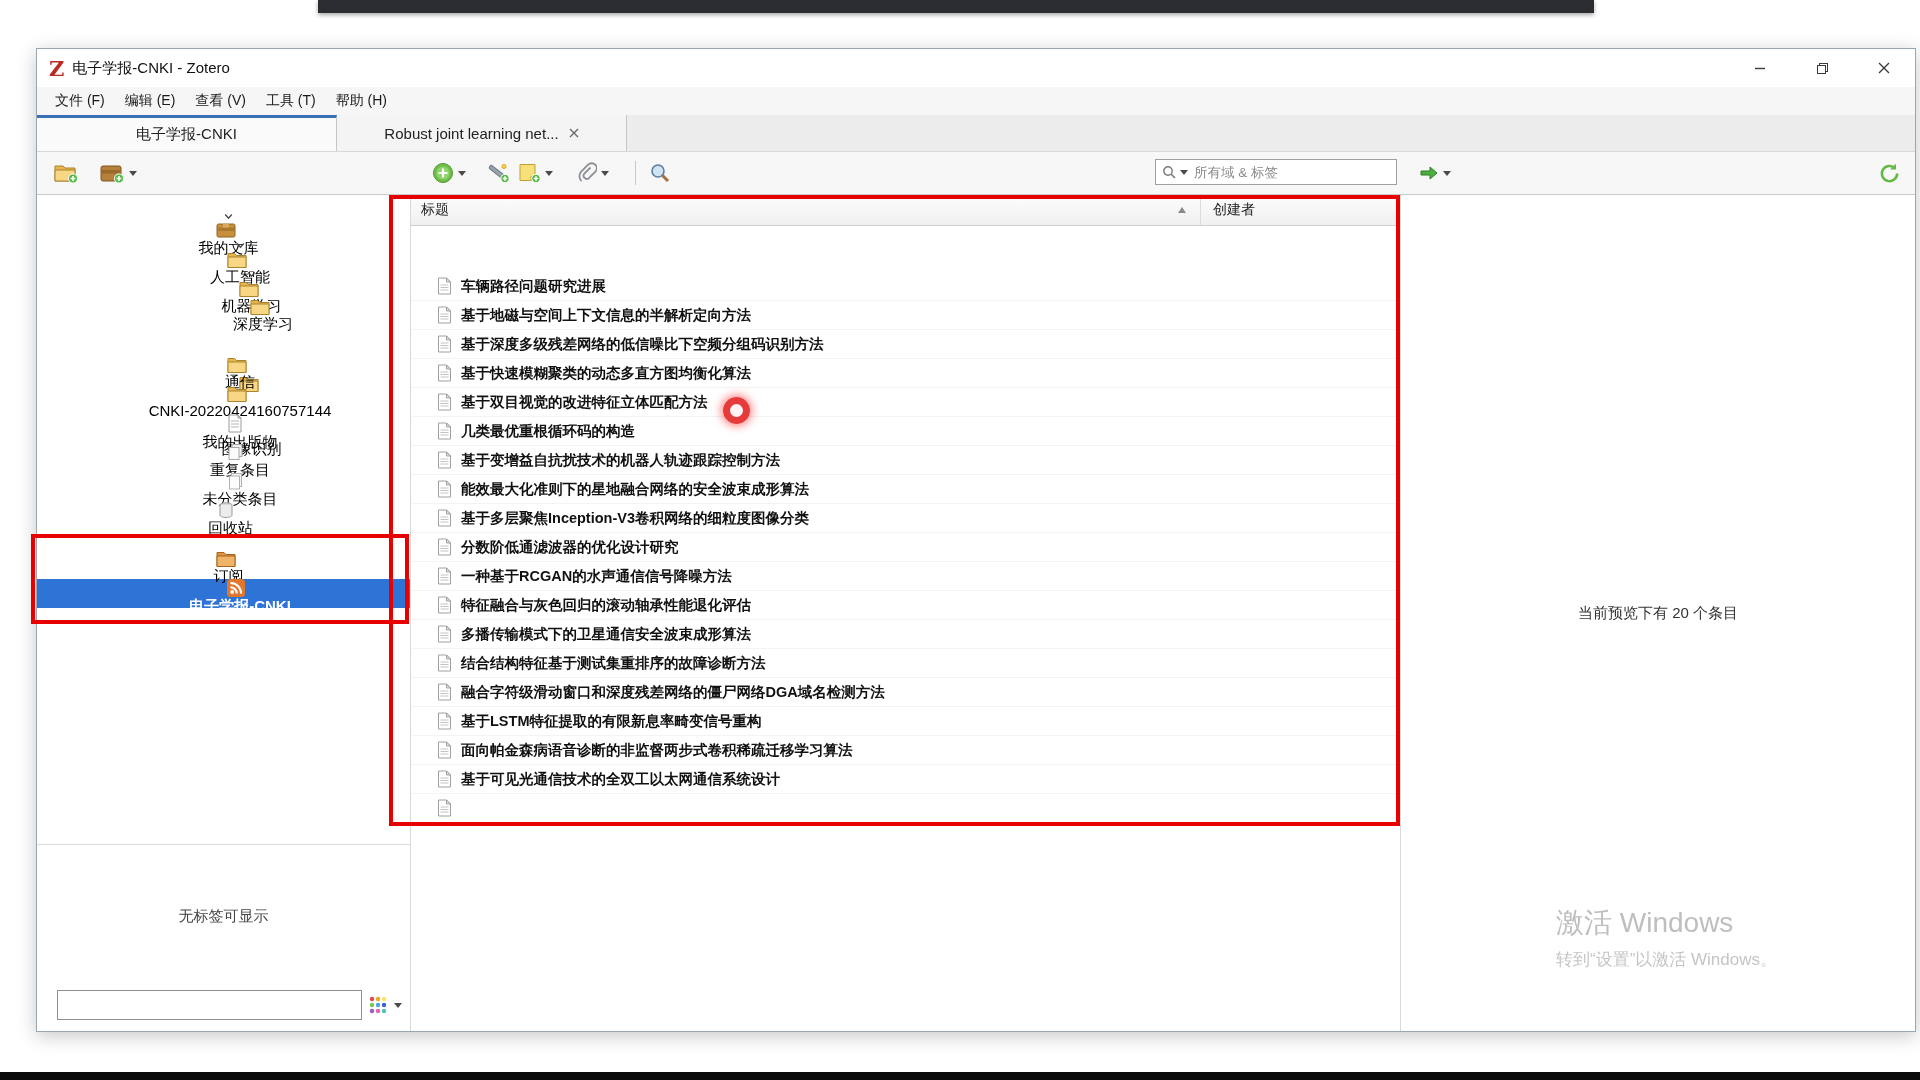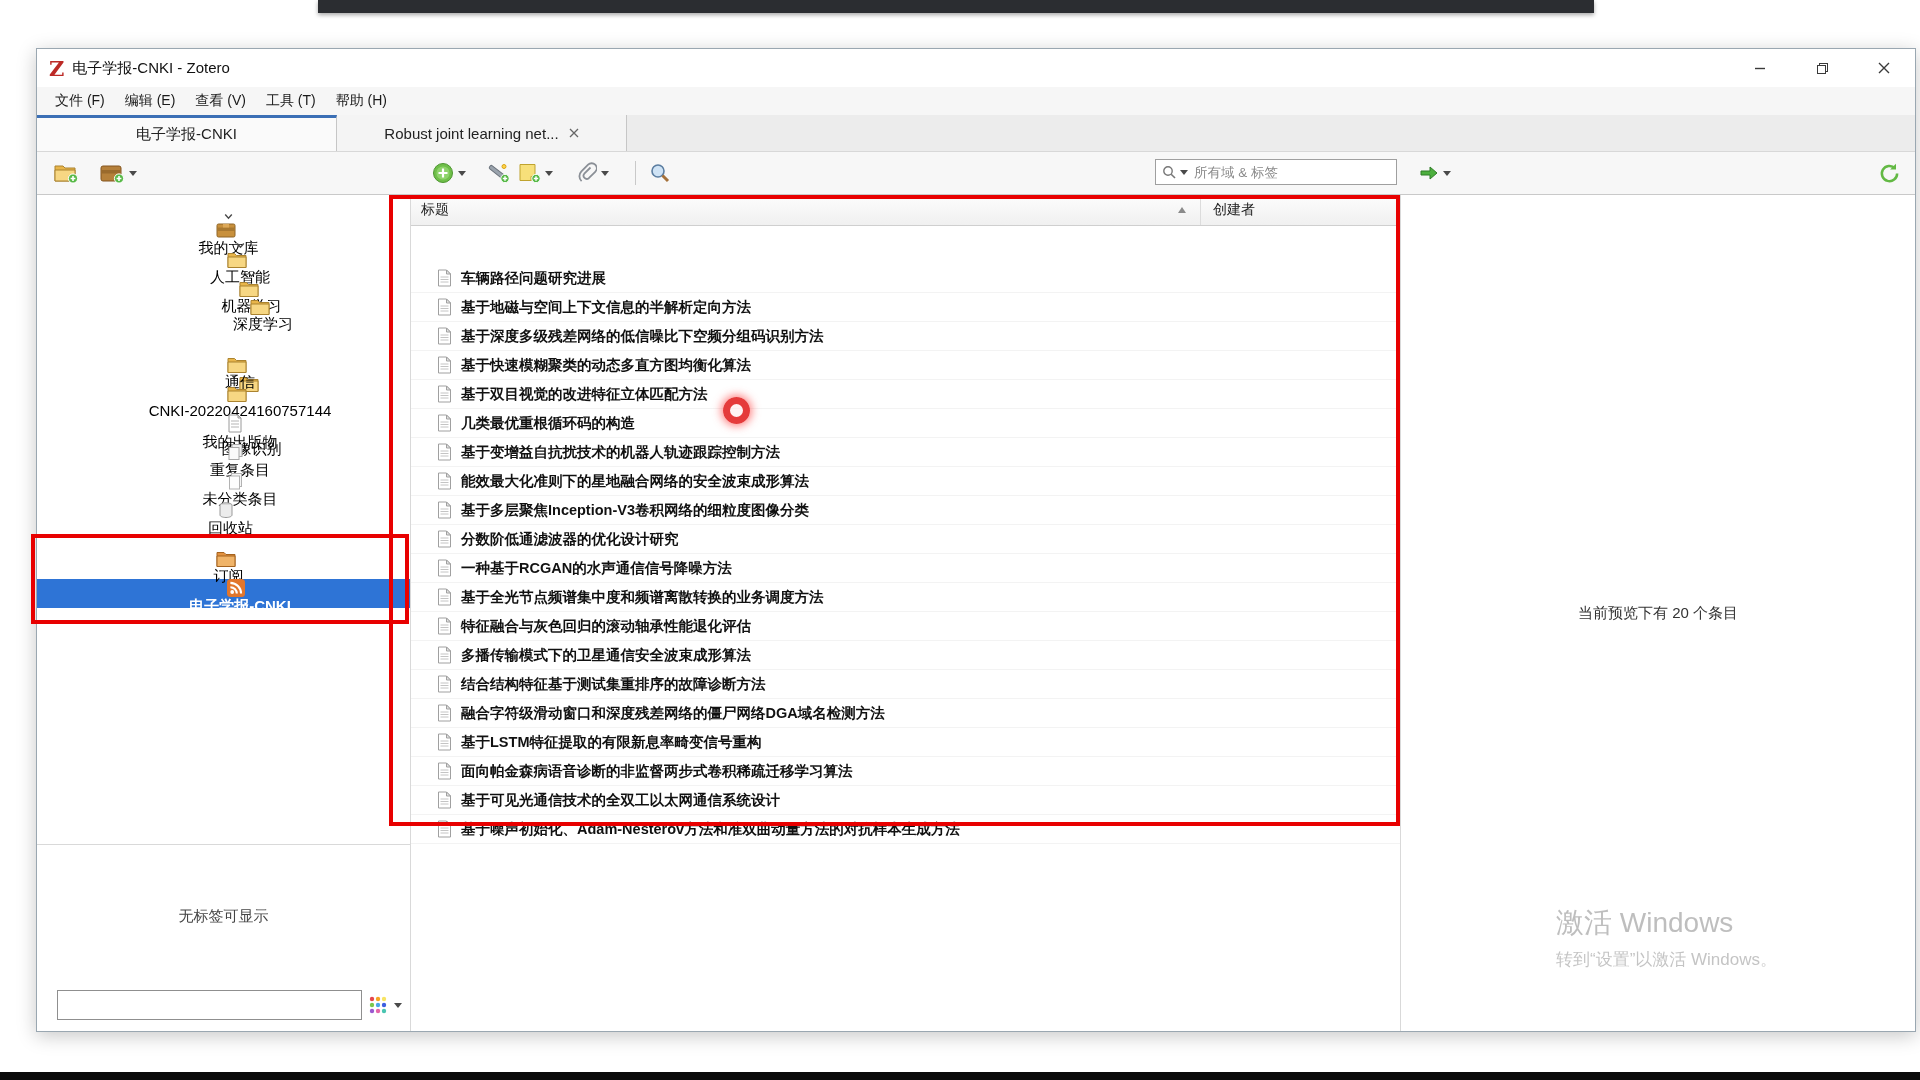--- a/index.html
+++ b/index.html
@@ -40,21 +40,21 @@
   .trow .ticon{width:26px;display:flex;justify-content:flex-start;flex:0 0 auto;}
   .trow .tlabel{white-space:nowrap;}
   .trow.selected{background:#2e74d6;}
   .trow.selected .tlabel{color:#fff;font-weight:bold;}
   .feedgap{height:20px;}
   .tagsel{height:186px;border-top:1px solid #d9d9d9;position:relative;flex:0 0 auto;}
   .tagempty{position:absolute;left:0;right:0;top:62px;text-align:center;font-size:15px;color:#444;}
   .tagrow{position:absolute;left:20px;right:8px;bottom:10px;height:32px;display:flex;align-items:center;gap:6px;}
   .tagrow input{flex:1;height:30px;border:1px solid #8f8f8f;box-sizing:border-box;font-size:14px;padding:0 6px;outline:none;}
   
-  .itemspane{width:990px;border-right:1px solid #d9d9d9;display:flex;flex-direction:column;background:#fff;box-sizing:border-box;}
+  .itemspane{width:990px;border-right:1px solid #d9d9d9;display:flex;flex-direction:column;background:#fff;box-sizing:border-box;gap:8px;}
   .ihead{height:30px;flex:0 0 auto;display:flex;background:linear-gradient(#fdfdfd,#f0f0f0);border-bottom:1px solid #cfcfcf;
          font-size:14px;color:#222;}
   .col-title{width:790px;display:flex;align-items:center;padding-left:10px;box-sizing:border-box;border-right:1px solid #dcdcdc;position:relative;}
   .sortasc{position:absolute;right:14px;width:0;height:0;border-left:4.5px solid transparent;border-right:4.5px solid transparent;border-bottom:6px solid #8a8a8a;}
   .col-creator{flex:1;display:flex;align-items:center;padding-left:12px;}
   .irows{flex:1;overflow:hidden;margin-top:38px;}
   .irow{height:29px;display:flex;align-items:center;padding-left:26px;border-bottom:1px solid #f3f3f3;box-sizing:border-box;}
   .irow .iicon{width:24px;display:flex;flex:0 0 auto;}
   .irow .ilabel{font-size:14.5px;font-weight:bold;color:#111;white-space:nowrap;}
   
@@ -523,32 +523,20 @@
           <div class="irow">
             <span class="iicon">
               <svg width="15" height="18" viewBox="0 0 15 18">
                 <path d="M1.5 1h8l4 4v12h-12z" fill="#fff" stroke="#a0a0a0"></path>
                 <path d="M9.5 1l4 4h-4z" fill="#e4e4e4" stroke="#a0a0a0"></path>
                 <line x1="3.5" y1="8" x2="11.5" y2="8" stroke="#c4c4c4"></line>
                 <line x1="3.5" y1="10.5" x2="11.5" y2="10.5" stroke="#c4c4c4"></line>
                 <line x1="3.5" y1="13" x2="11.5" y2="13" stroke="#c4c4c4"></line>
               </svg>
             </span>
-            <span class="ilabel">基于全光节点频谱集中度和频谱离散转换的业务调度方法</span>
-          </div>
-          <div class="irow">
-            <span class="iicon">
-              <svg width="15" height="18" viewBox="0 0 15 18">
-                <path d="M1.5 1h8l4 4v12h-12z" fill="#fff" stroke="#a0a0a0"></path>
-                <path d="M9.5 1l4 4h-4z" fill="#e4e4e4" stroke="#a0a0a0"></path>
-                <line x1="3.5" y1="8" x2="11.5" y2="8" stroke="#c4c4c4"></line>
-                <line x1="3.5" y1="10.5" x2="11.5" y2="10.5" stroke="#c4c4c4"></line>
-                <line x1="3.5" y1="13" x2="11.5" y2="13" stroke="#c4c4c4"></line>
-              </svg>
-            </span>
             <span class="ilabel">特征融合与灰色回归的滚动轴承性能退化评估</span>
           </div>
           <div class="irow">
             <span class="iicon">
               <svg width="15" height="18" viewBox="0 0 15 18">
                 <path d="M1.5 1h8l4 4v12h-12z" fill="#fff" stroke="#a0a0a0"></path>
                 <path d="M9.5 1l4 4h-4z" fill="#e4e4e4" stroke="#a0a0a0"></path>
                 <line x1="3.5" y1="8" x2="11.5" y2="8" stroke="#c4c4c4"></line>
                 <line x1="3.5" y1="10.5" x2="11.5" y2="10.5" stroke="#c4c4c4"></line>
                 <line x1="3.5" y1="13" x2="11.5" y2="13" stroke="#c4c4c4"></line>
@@ -619,21 +607,20 @@
           <div class="irow">
             <span class="iicon">
               <svg width="15" height="18" viewBox="0 0 15 18">
                 <path d="M1.5 1h8l4 4v12h-12z" fill="#fff" stroke="#a0a0a0"></path>
                 <path d="M9.5 1l4 4h-4z" fill="#e4e4e4" stroke="#a0a0a0"></path>
                 <line x1="3.5" y1="8" x2="11.5" y2="8" stroke="#c4c4c4"></line>
                 <line x1="3.5" y1="10.5" x2="11.5" y2="10.5" stroke="#c4c4c4"></line>
                 <line x1="3.5" y1="13" x2="11.5" y2="13" stroke="#c4c4c4"></line>
               </svg>
             </span>
-            <span class="ilabel">基于噪声初始化、Adam-Nesterov方法和准双曲动量方法的对抗样本生成方法</span>
           </div>
         </div>
     </div>
 
     <div class="rightpane">
       <div class="rmsg">当前预览下有 20 个条目</div>
     </div>
   </div>
 </div>
 

